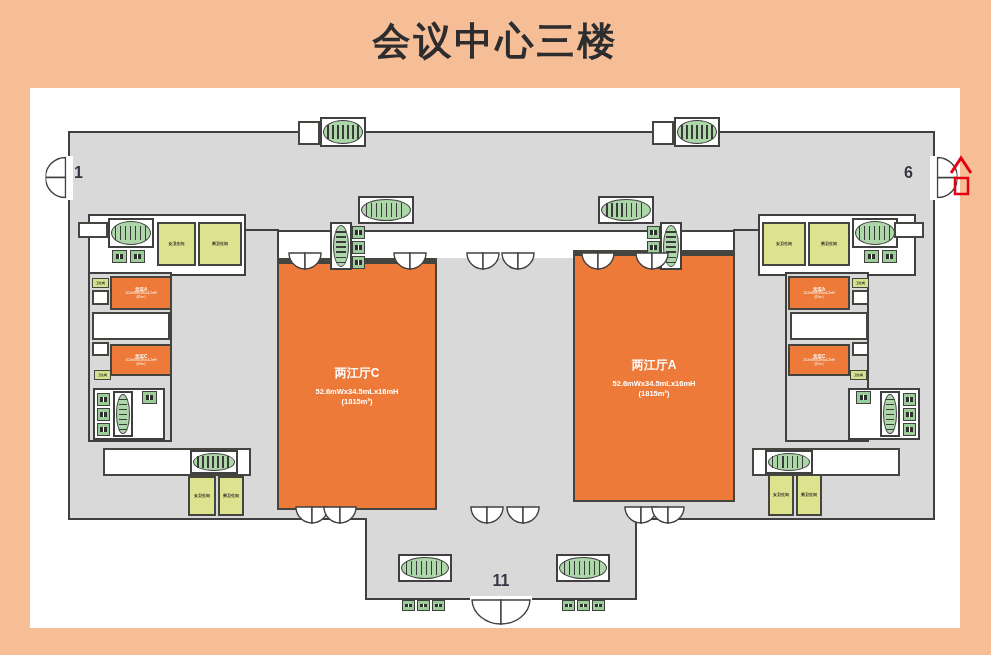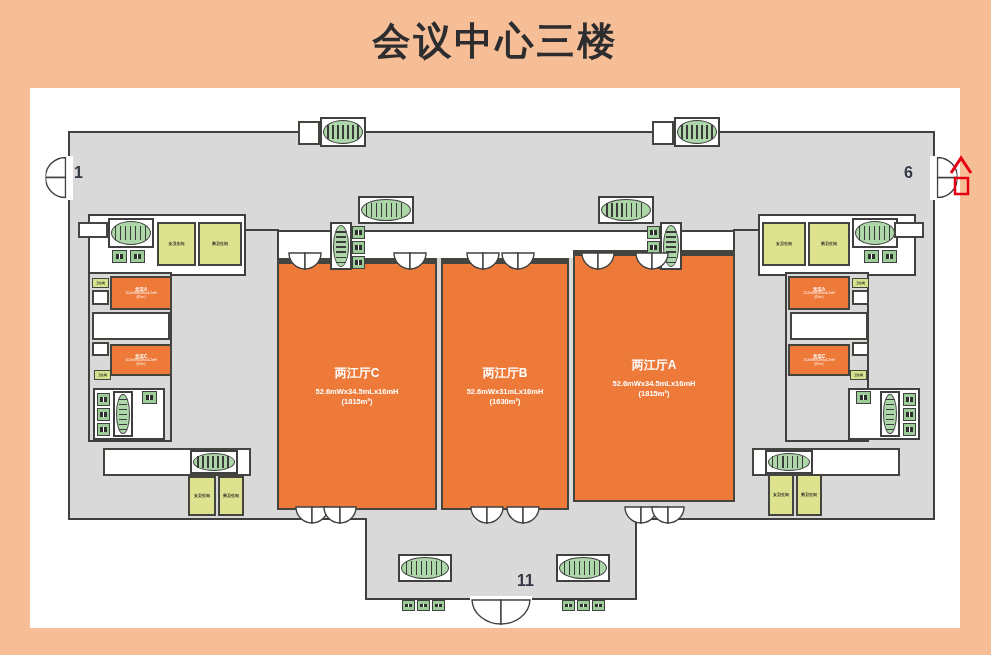--- a/index.html
+++ b/index.html
@@ -53,25 +53,20 @@
 
   <div class="wallseg" style="left:214px;top:141px;width:35px;height:2px"></div>
   <div class="wallseg" style="left:703px;top:141px;width:28px;height:2px"></div>
   <div class="vest" style="left:247px;top:142px;width:458px;height:28px"></div>
 
   <div class="hall" style="left:247px;top:170px;width:160px;height:252px">
     <div class="hn">两江厅C</div>
     <div class="hd">52.6mWx34.5mLx16mH</div>
     <div class="hd">(1815m²)</div>
   </div>
-  <div class="hall" style="left:411px;top:170px;width:128px;height:252px">
-    <div class="hn">两江厅B</div>
-    <div class="hd">52.6mWx31mLx16mH</div>
-    <div class="hd">(1630m²)</div>
-  </div>
   <div class="hall" style="left:543px;top:162px;width:162px;height:252px">
     <div class="hn">两江厅A</div>
     <div class="hd">52.6mWx34.5mLx16mH</div>
     <div class="hd">(1815m²)</div>
   </div>
 
   <div class="wroom" style="left:268px;top:33px;width:22px;height:24px"></div>
   <div class="sbox" style="left:290px;top:29px;width:46px;height:30px">
       <i class="ov"></i>
       <i class="th"></i>
@@ -327,15 +322,15 @@
   <svg style="position:absolute;left:918px;top:66px" width="26" height="46" viewBox="0 0 26 46">
       <path d="M3,19 L13,4 L23,19" fill="none" stroke="#E50012" stroke-width="3"></path>
       <rect x="7" y="24" width="13" height="16" fill="none" stroke="#E50012" stroke-width="2.5"></rect>
     </svg>
 
   <div style="position:absolute;left:440px;top:508px;width:62px;height:6px;background:#fff"></div>
   <svg class="door" style="left:441px;top:511px" width="60" height="26" viewBox="0 0 60 26">
       <path d="M1,1 A29,25 0 0 0 30,25 L30,1 Z" fill="#fff" stroke="#404040" stroke-width="1.4"></path>
       <path d="M59,1 A29,25 0 0 1 30,25 L30,1 Z" fill="#fff" stroke="#404040" stroke-width="1.4"></path>
     </svg>
-  <div class="num" style="left:438px;top:484px;width:66px;text-align:right">11</div>
+  <div class="num" style="left:438px;top:484px;width:66px;text-align:center">11</div>
 
 </div>
 
 </body></html>

